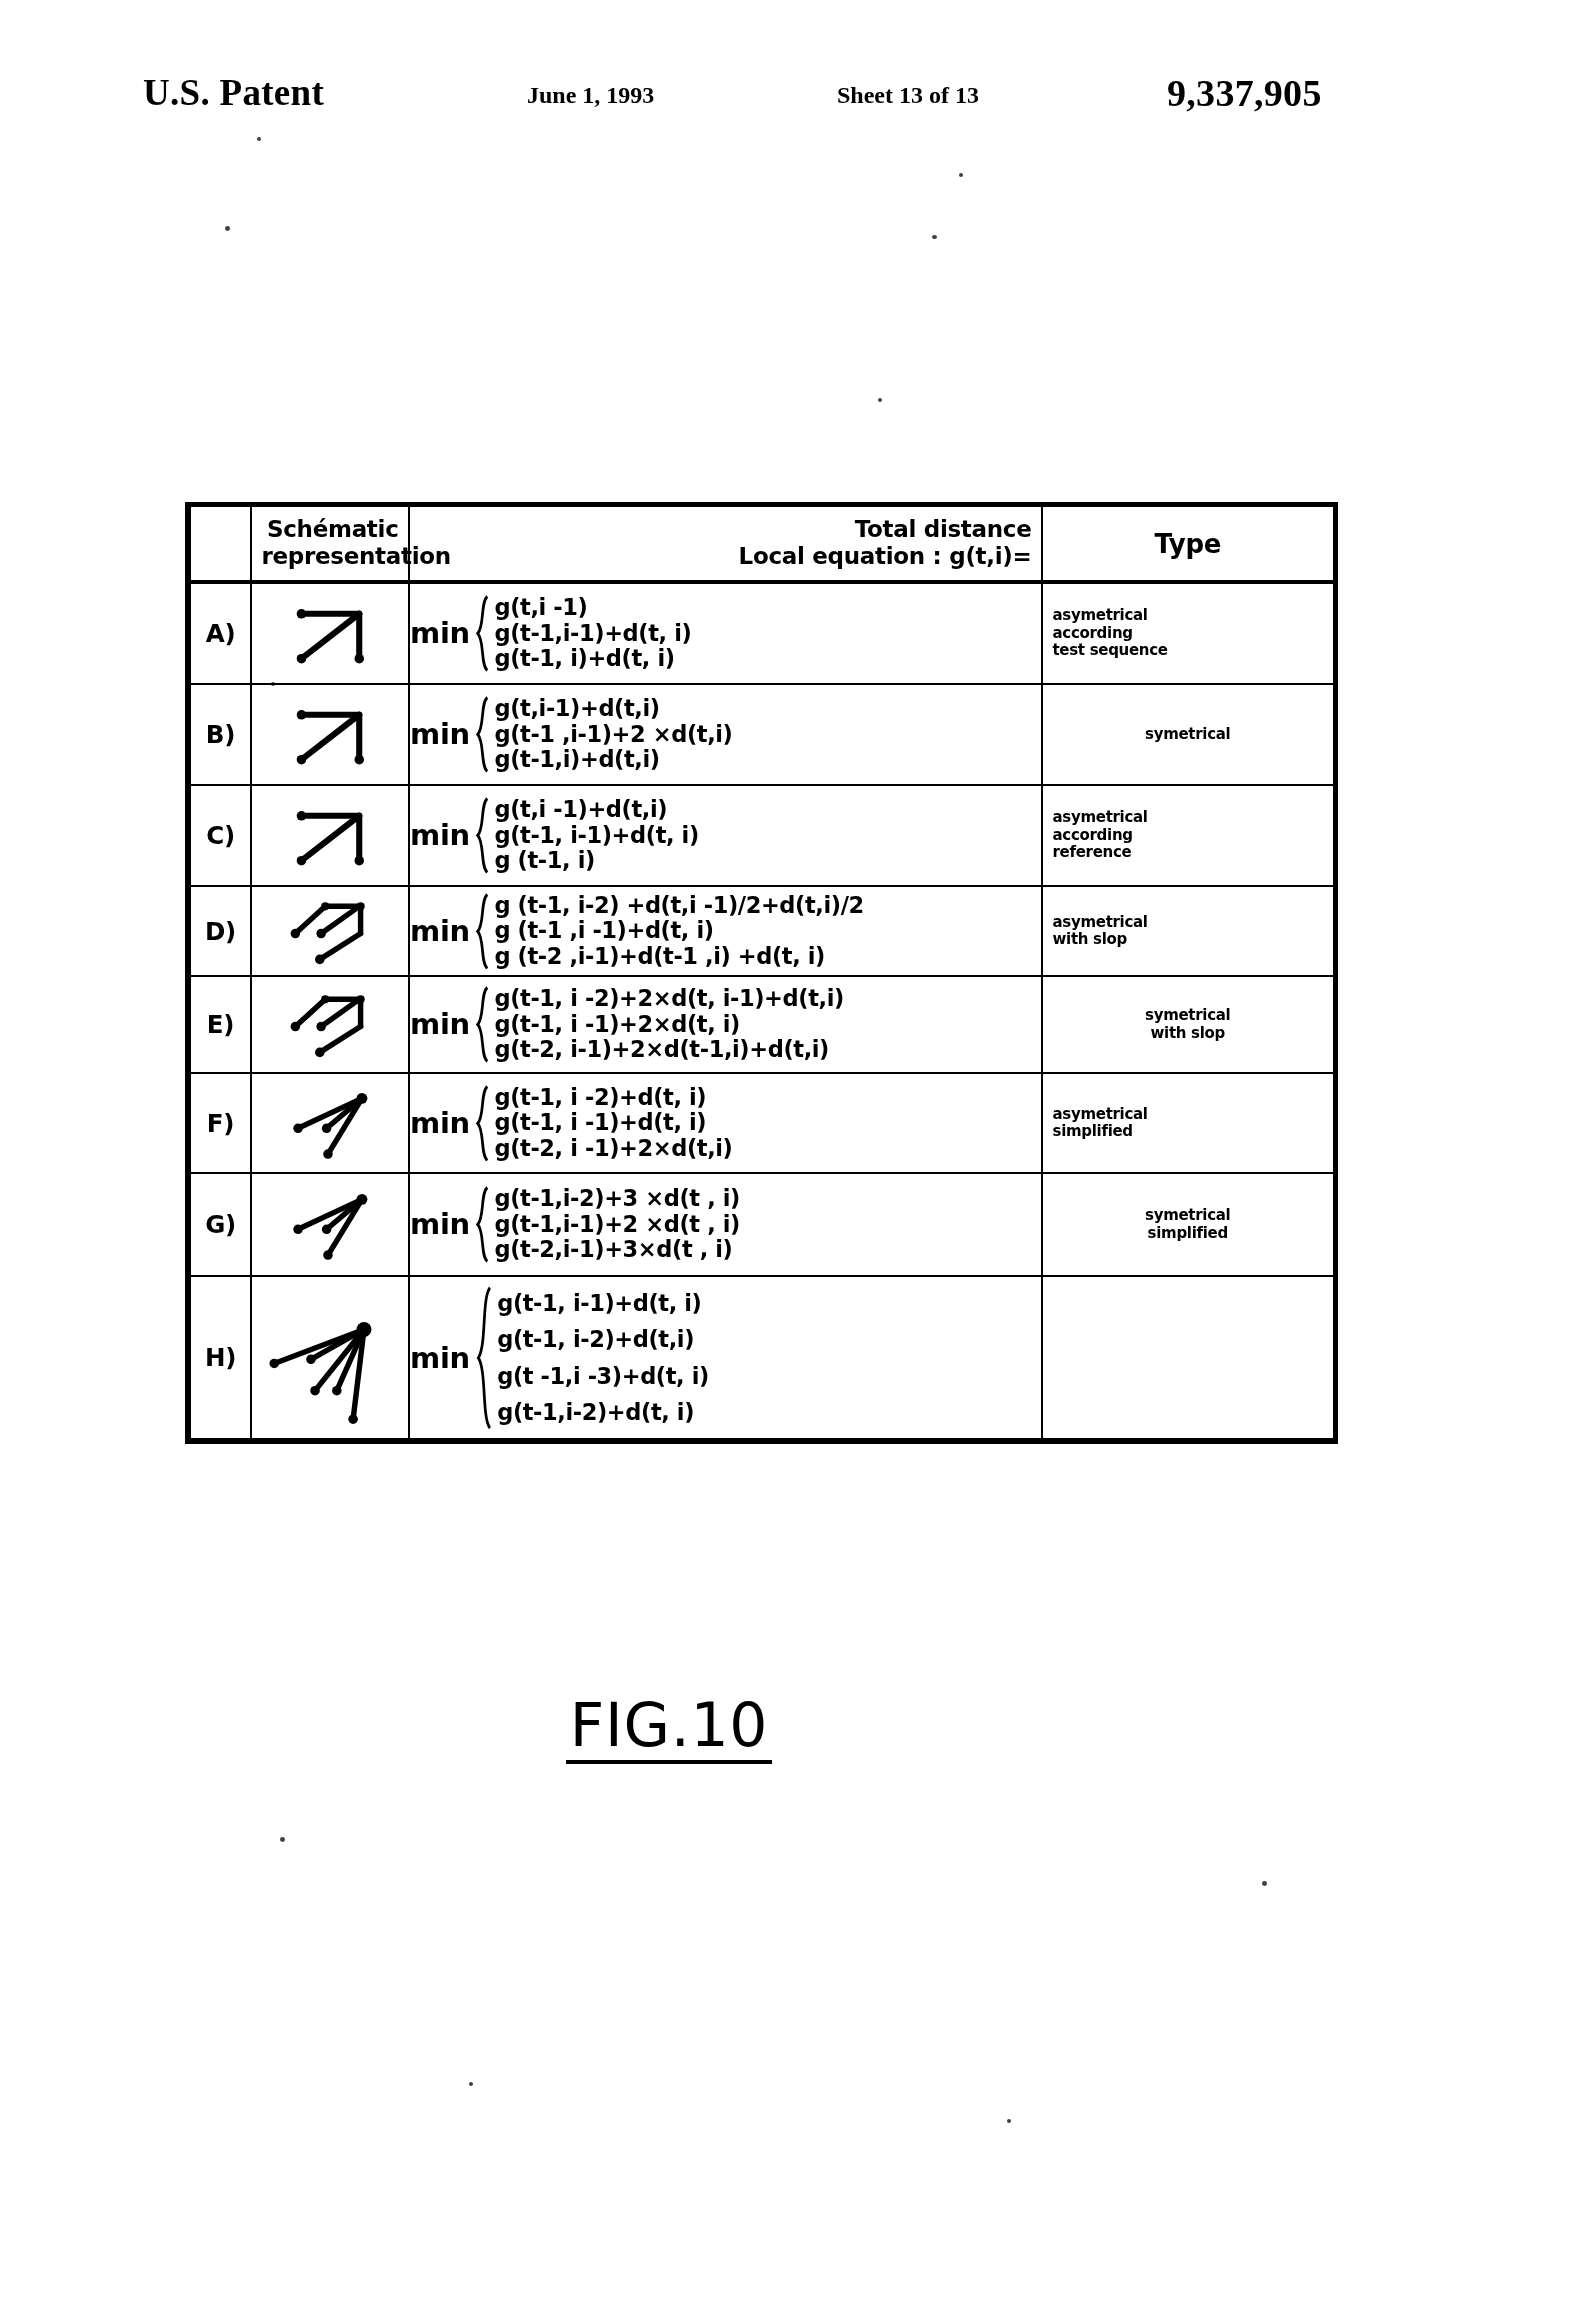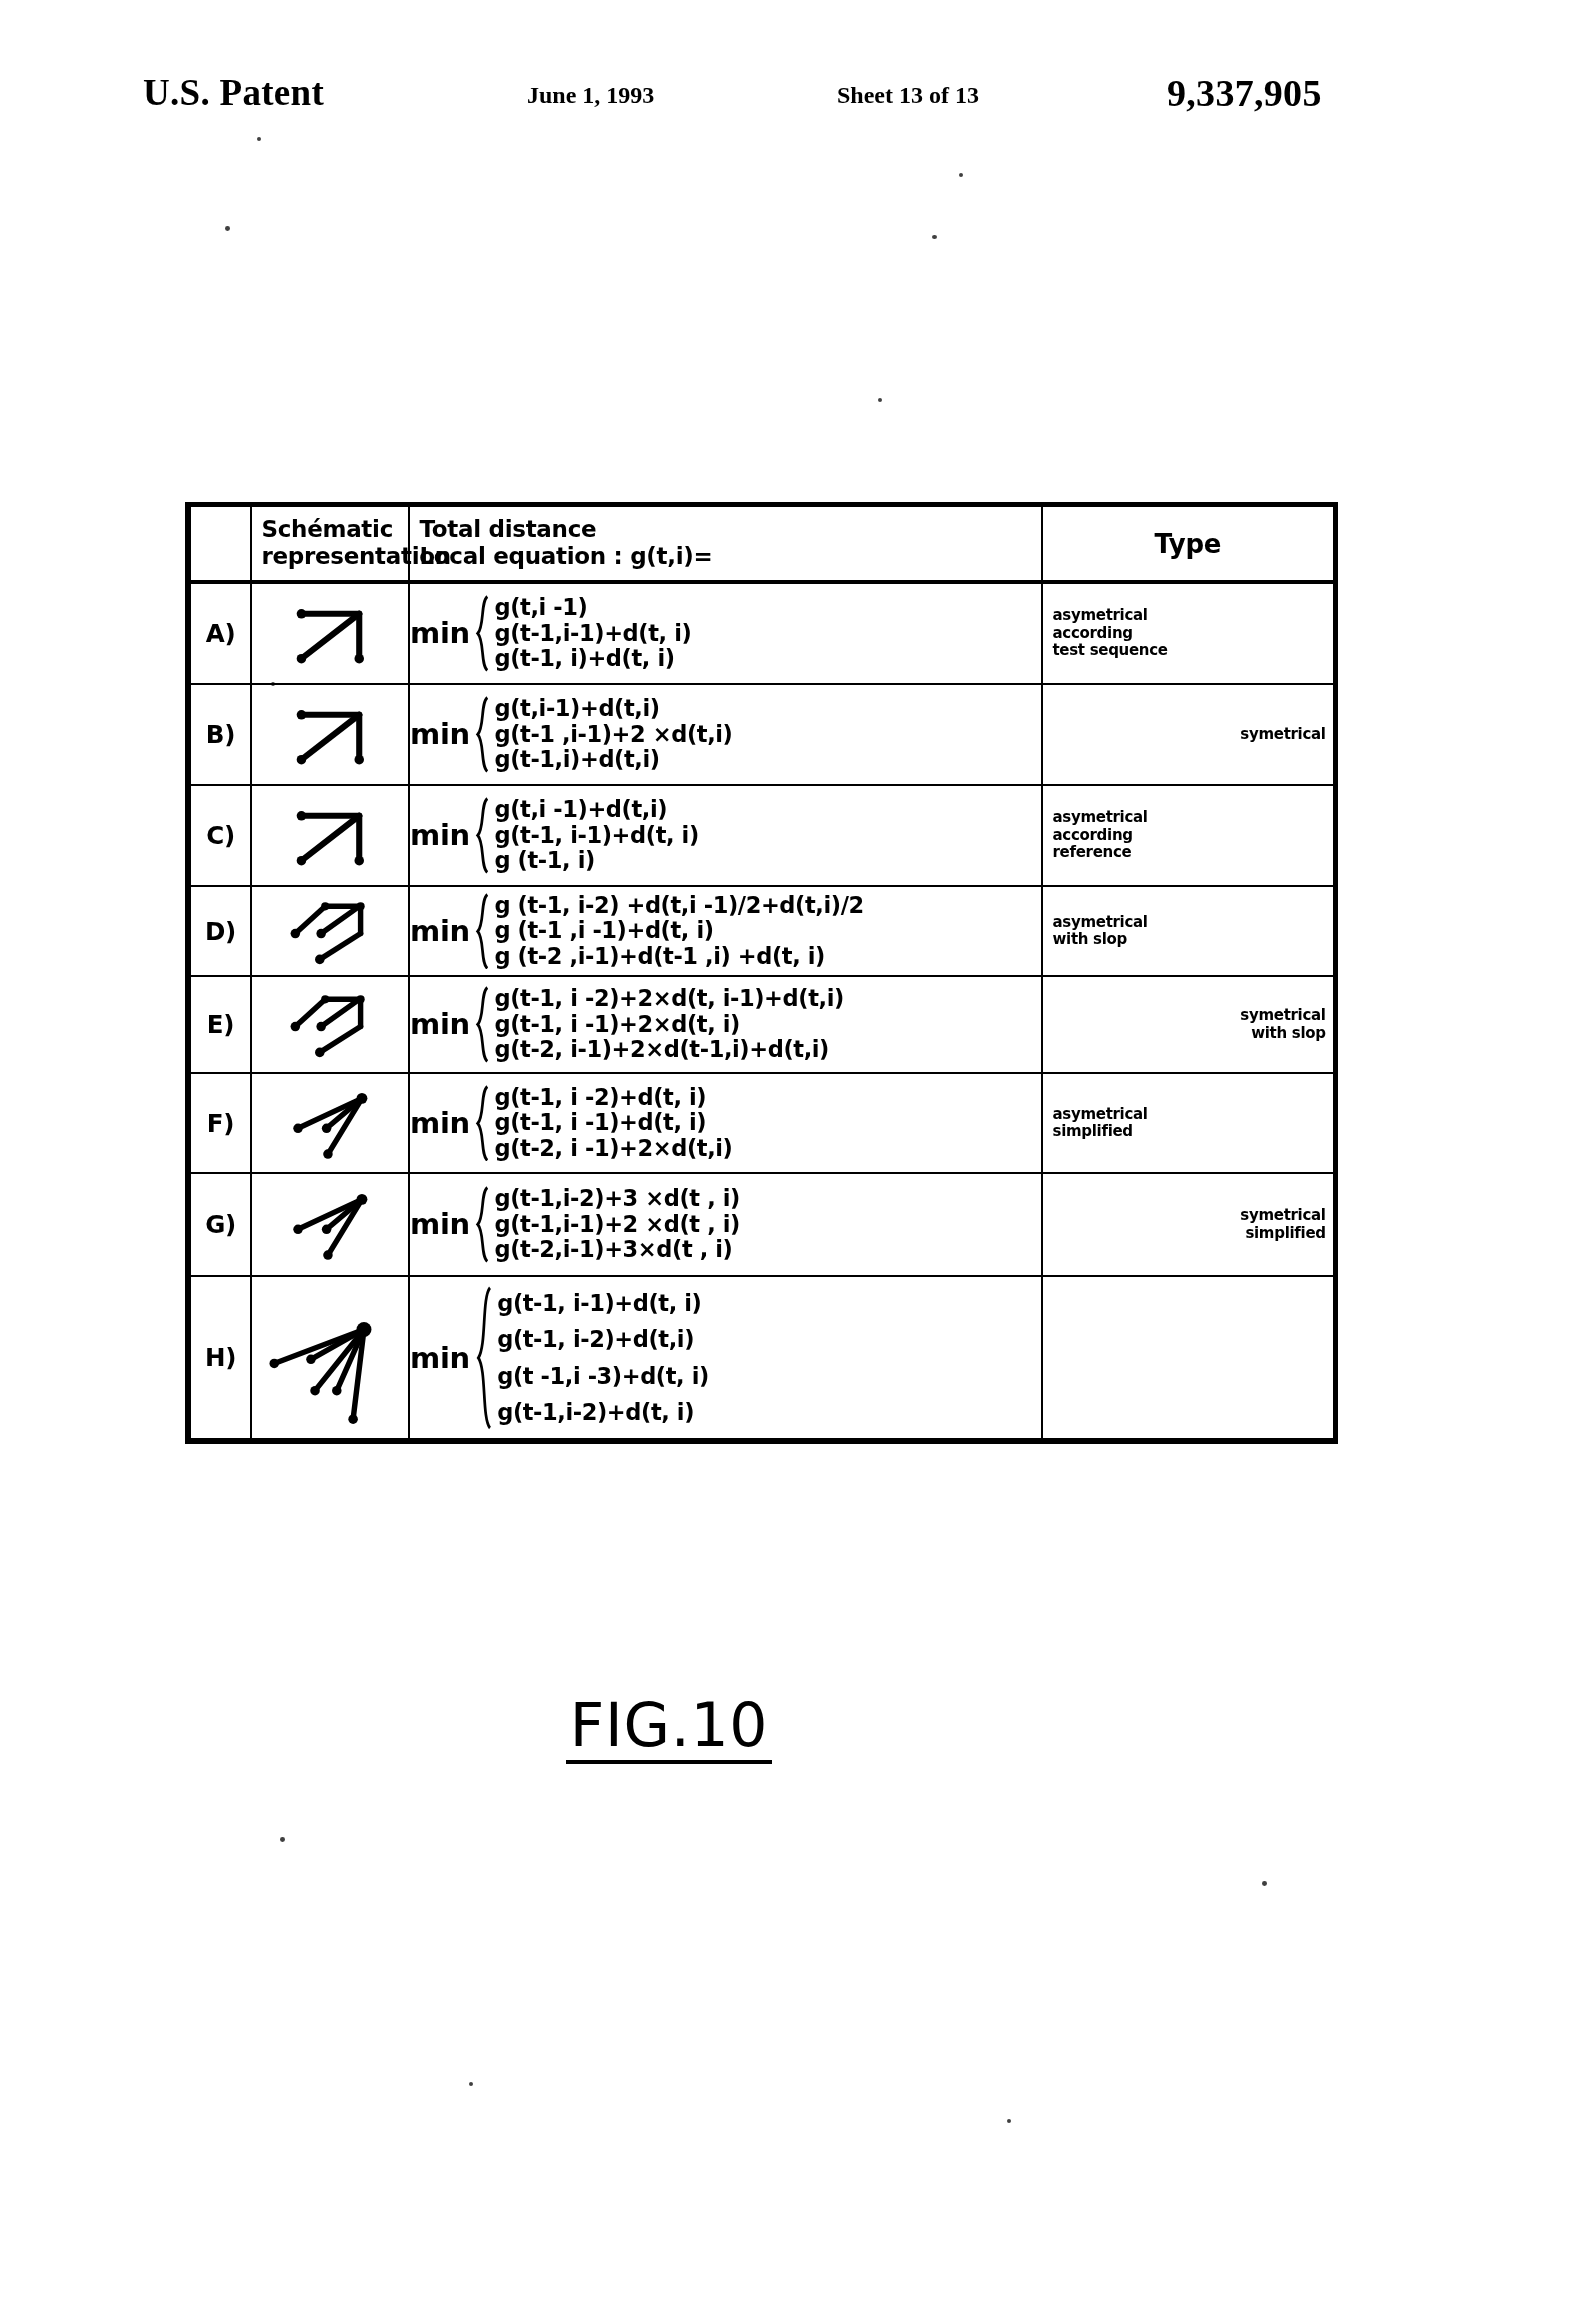--- a/index.html
+++ b/index.html
@@ -82,20 +82,21 @@
   .col-schem { width: 158px; }
   .col-eq    { width: 633px; }
   .col-type  { width: 293px; }
 
   
   .hand {
     font-family: "DejaVu Sans", sans-serif;
     font-weight: 600;
     color: #000;
     letter-spacing: -0.3px;
+    text-align: right;
   }
 
   .hdr-text {
     font-size: 23px;
     line-height: 1.18;
     padding: 6.8px 9.5px 8.2px 9.5px;
   }
   .hdr-type {
     font-size: 26px;
     text-align: center;
@@ -146,21 +147,21 @@
   }
   .row-h .eq-line { line-height: 1.62; }
 
   .type-cell {
     font-size: 15px;
     line-height: 1.16;
     padding: 4.1px 6.8px 4.1px 9.5px;
     text-align: left;
   }
   .type-center {
-    text-align: right;
+    text-align: center;
     padding-left: 6.8px;
   }
 
   
   .schem-cell { text-align: center; padding: 2.7px 0; }
   .schem-cell svg { display: block; margin: 0 auto; }
 
   
   .fig-caption {
     position: absolute;

